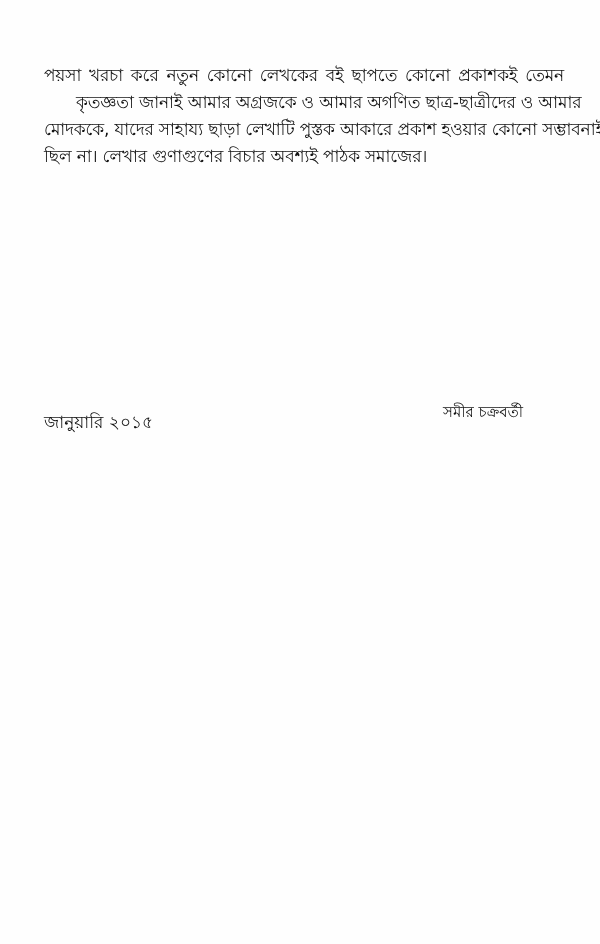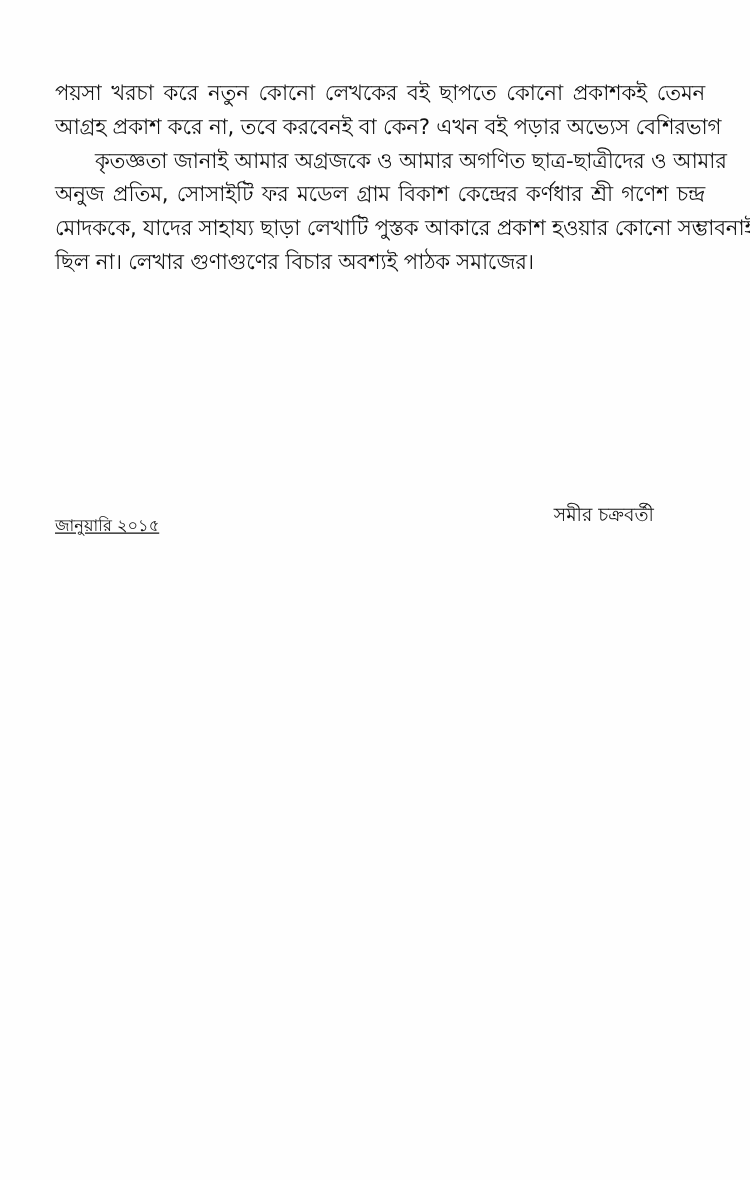--- a/index.html
+++ b/index.html
@@ -46,46 +46,43 @@
       position: absolute;
       top: 400px;
       left: 0;
       width: 600px;
       height: 36px;
     }
     .date {
       position: absolute;
       left: 44px;
       top: 10px;
-      font-size: 13px;
+      font-size: 17px;
       line-height: 24px;
       white-space: nowrap;
-      text-decoration: underline;
     }
     .signature {
       position: absolute;
       left: 443px;
       top: 0px;
       font-size: 15px;
       line-height: 24px;
       white-space: nowrap;
     }
   </style>
 </head>
 <body>
 
 <div class="page">
   <div class="body-text">
     <div class="paragraph">
       <div class="line">পয়সা খরচা করে নতুন কোনো লেখকের বই ছাপতে কোনো প্রকাশকই তেমন</div>
-      <div class="line">আগ্রহ প্রকাশ করে না, তবে করবেনই বা কেন? এখন বই পড়ার অভ্যেস বেশিরভাগ</div>
     </div>
     <div class="paragraph">
       <div class="line indent">কৃতজ্ঞতা জানাই আমার অগ্রজকে ও আমার অগণিত ছাত্র-ছাত্রীদের ও আমার</div>
-      <div class="line">অনুজ প্রতিম, সোসাইটি ফর মডেল গ্রাম বিকাশ কেন্দ্রের কর্ণধার শ্রী গণেশ চন্দ্র</div>
       <div class="line">মোদককে, যাদের সাহায্য ছাড়া লেখাটি পুস্তক আকারে প্রকাশ হওয়ার কোনো সম্ভাবনাই</div>
       <div class="line last">ছিল না। লেখার গুণাগুণের বিচার অবশ্যই পাঠক সমাজের।</div>
     </div>
   </div>
 
   <div class="closing">
     <span class="date">জানুয়ারি ২০১৫</span>
     <span class="signature">সমীর চক্রবর্তী</span>
   </div>
 </div>

